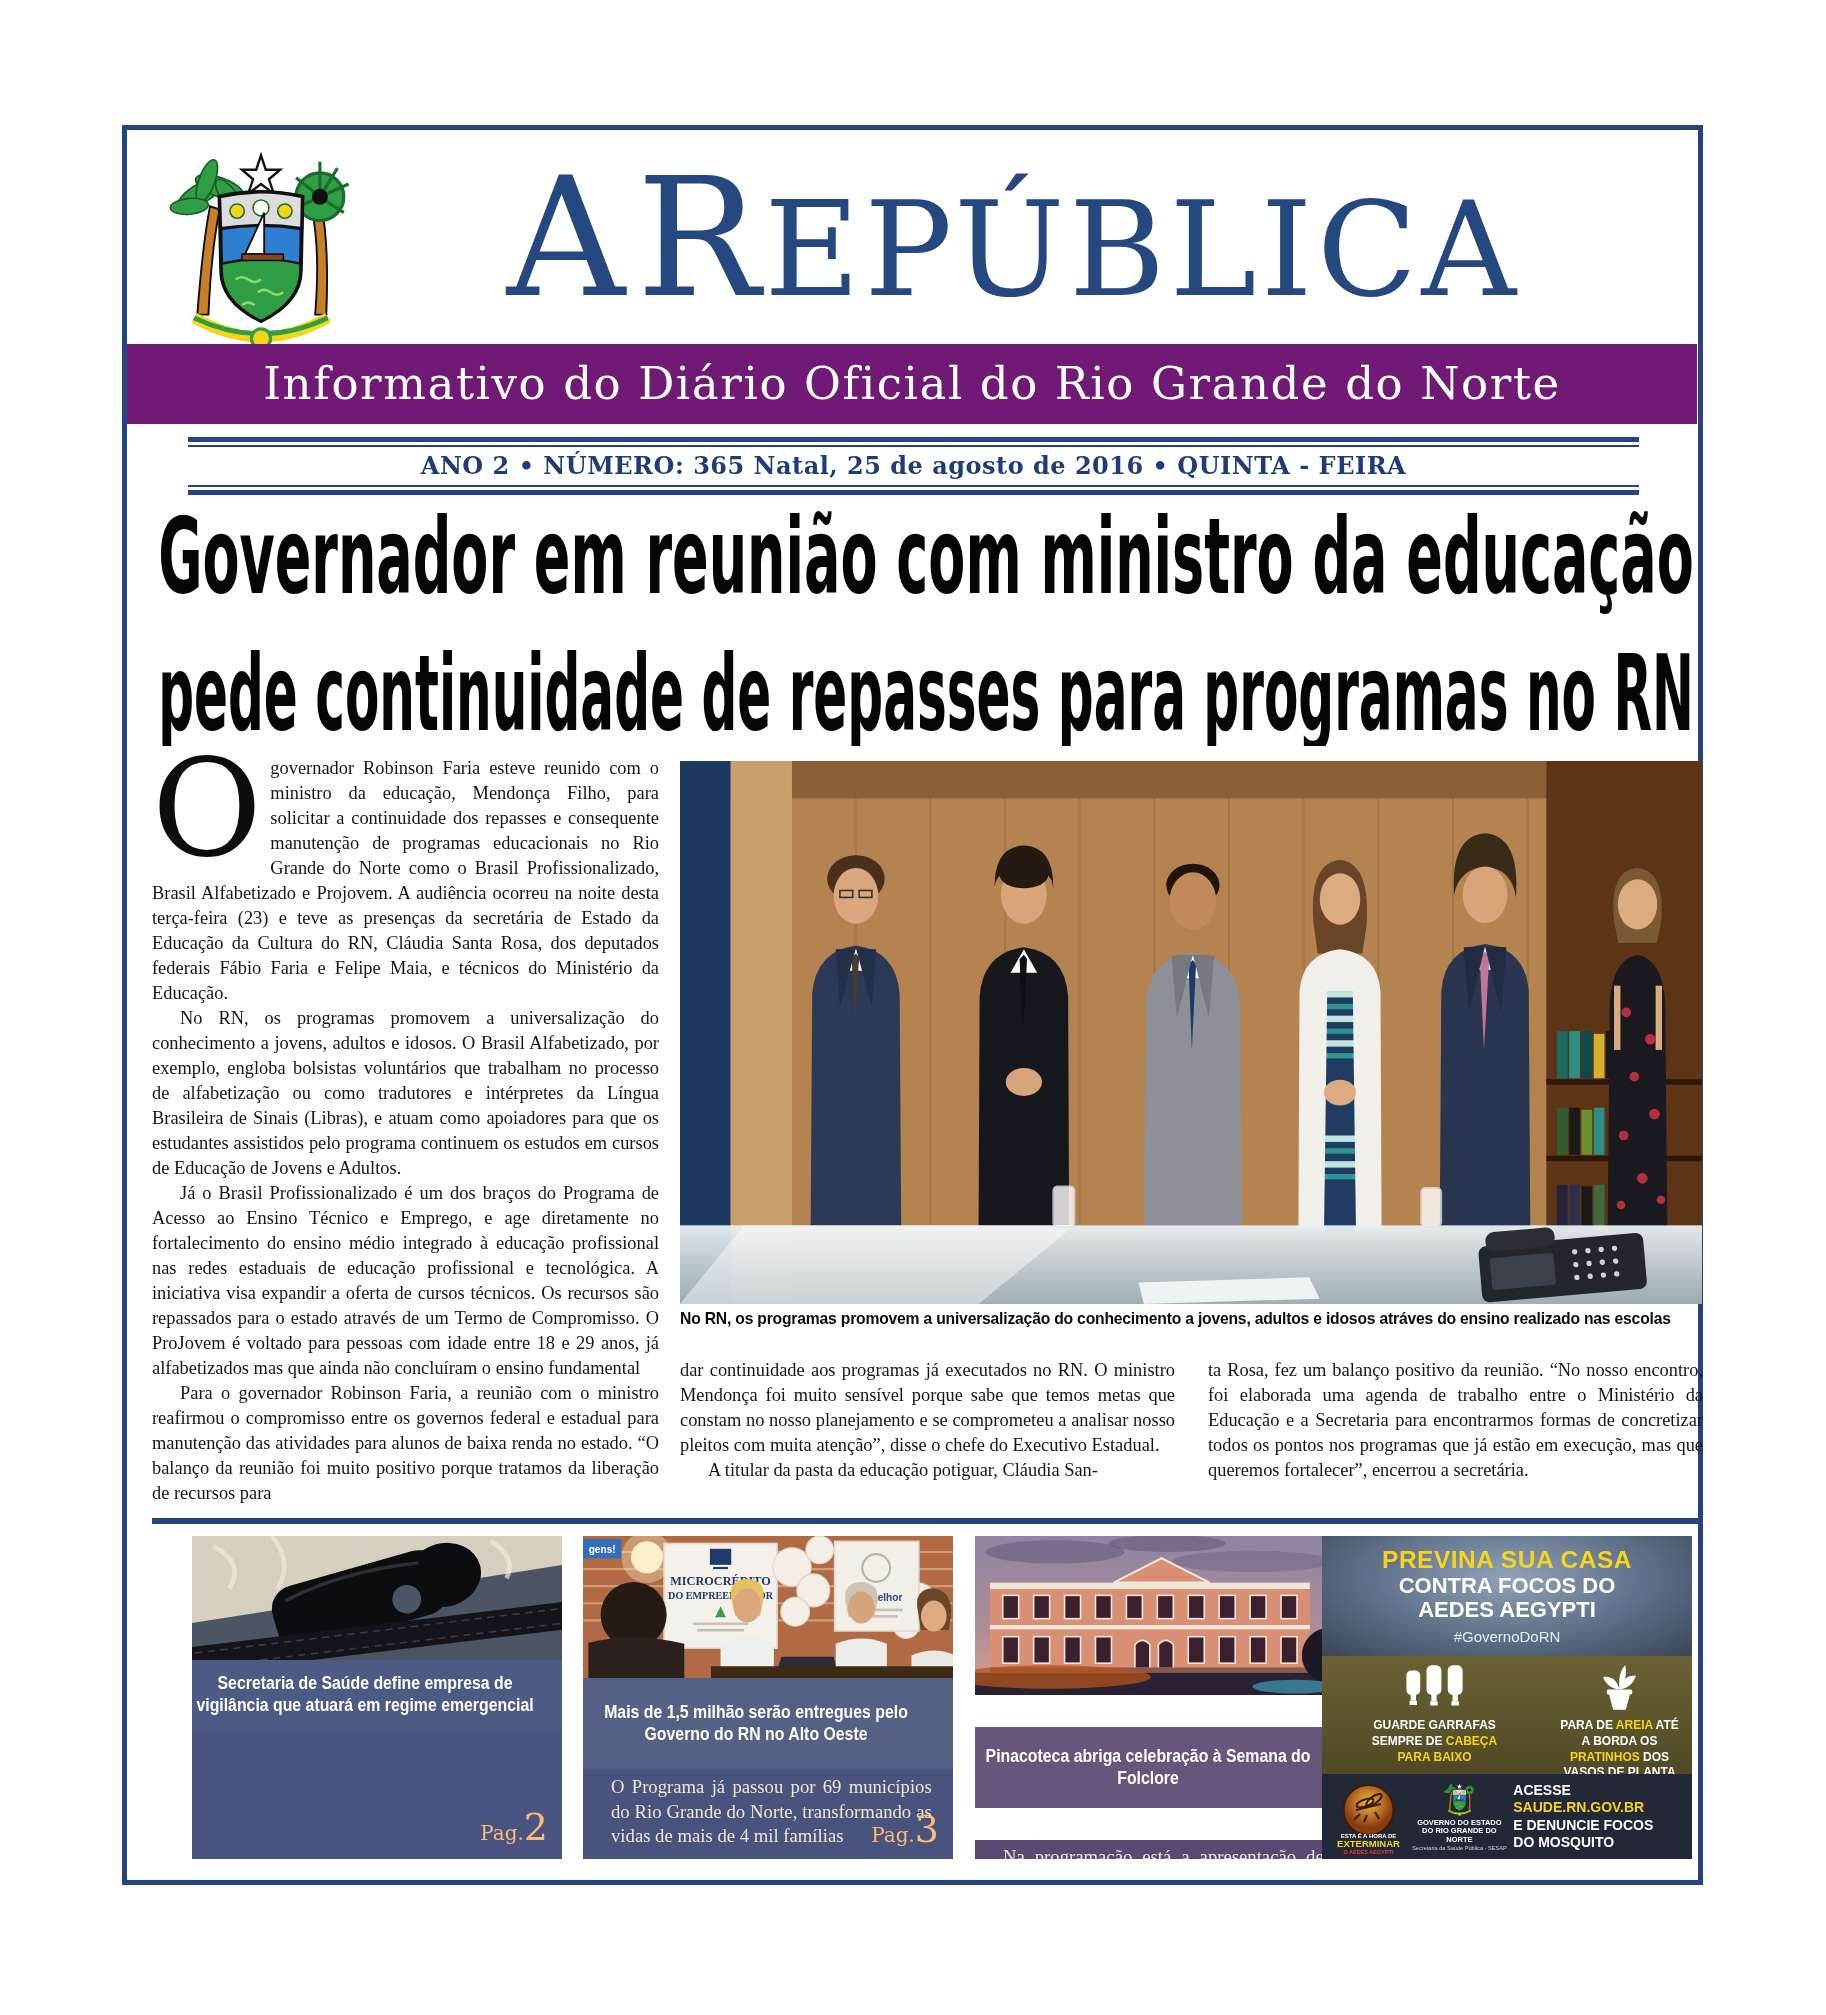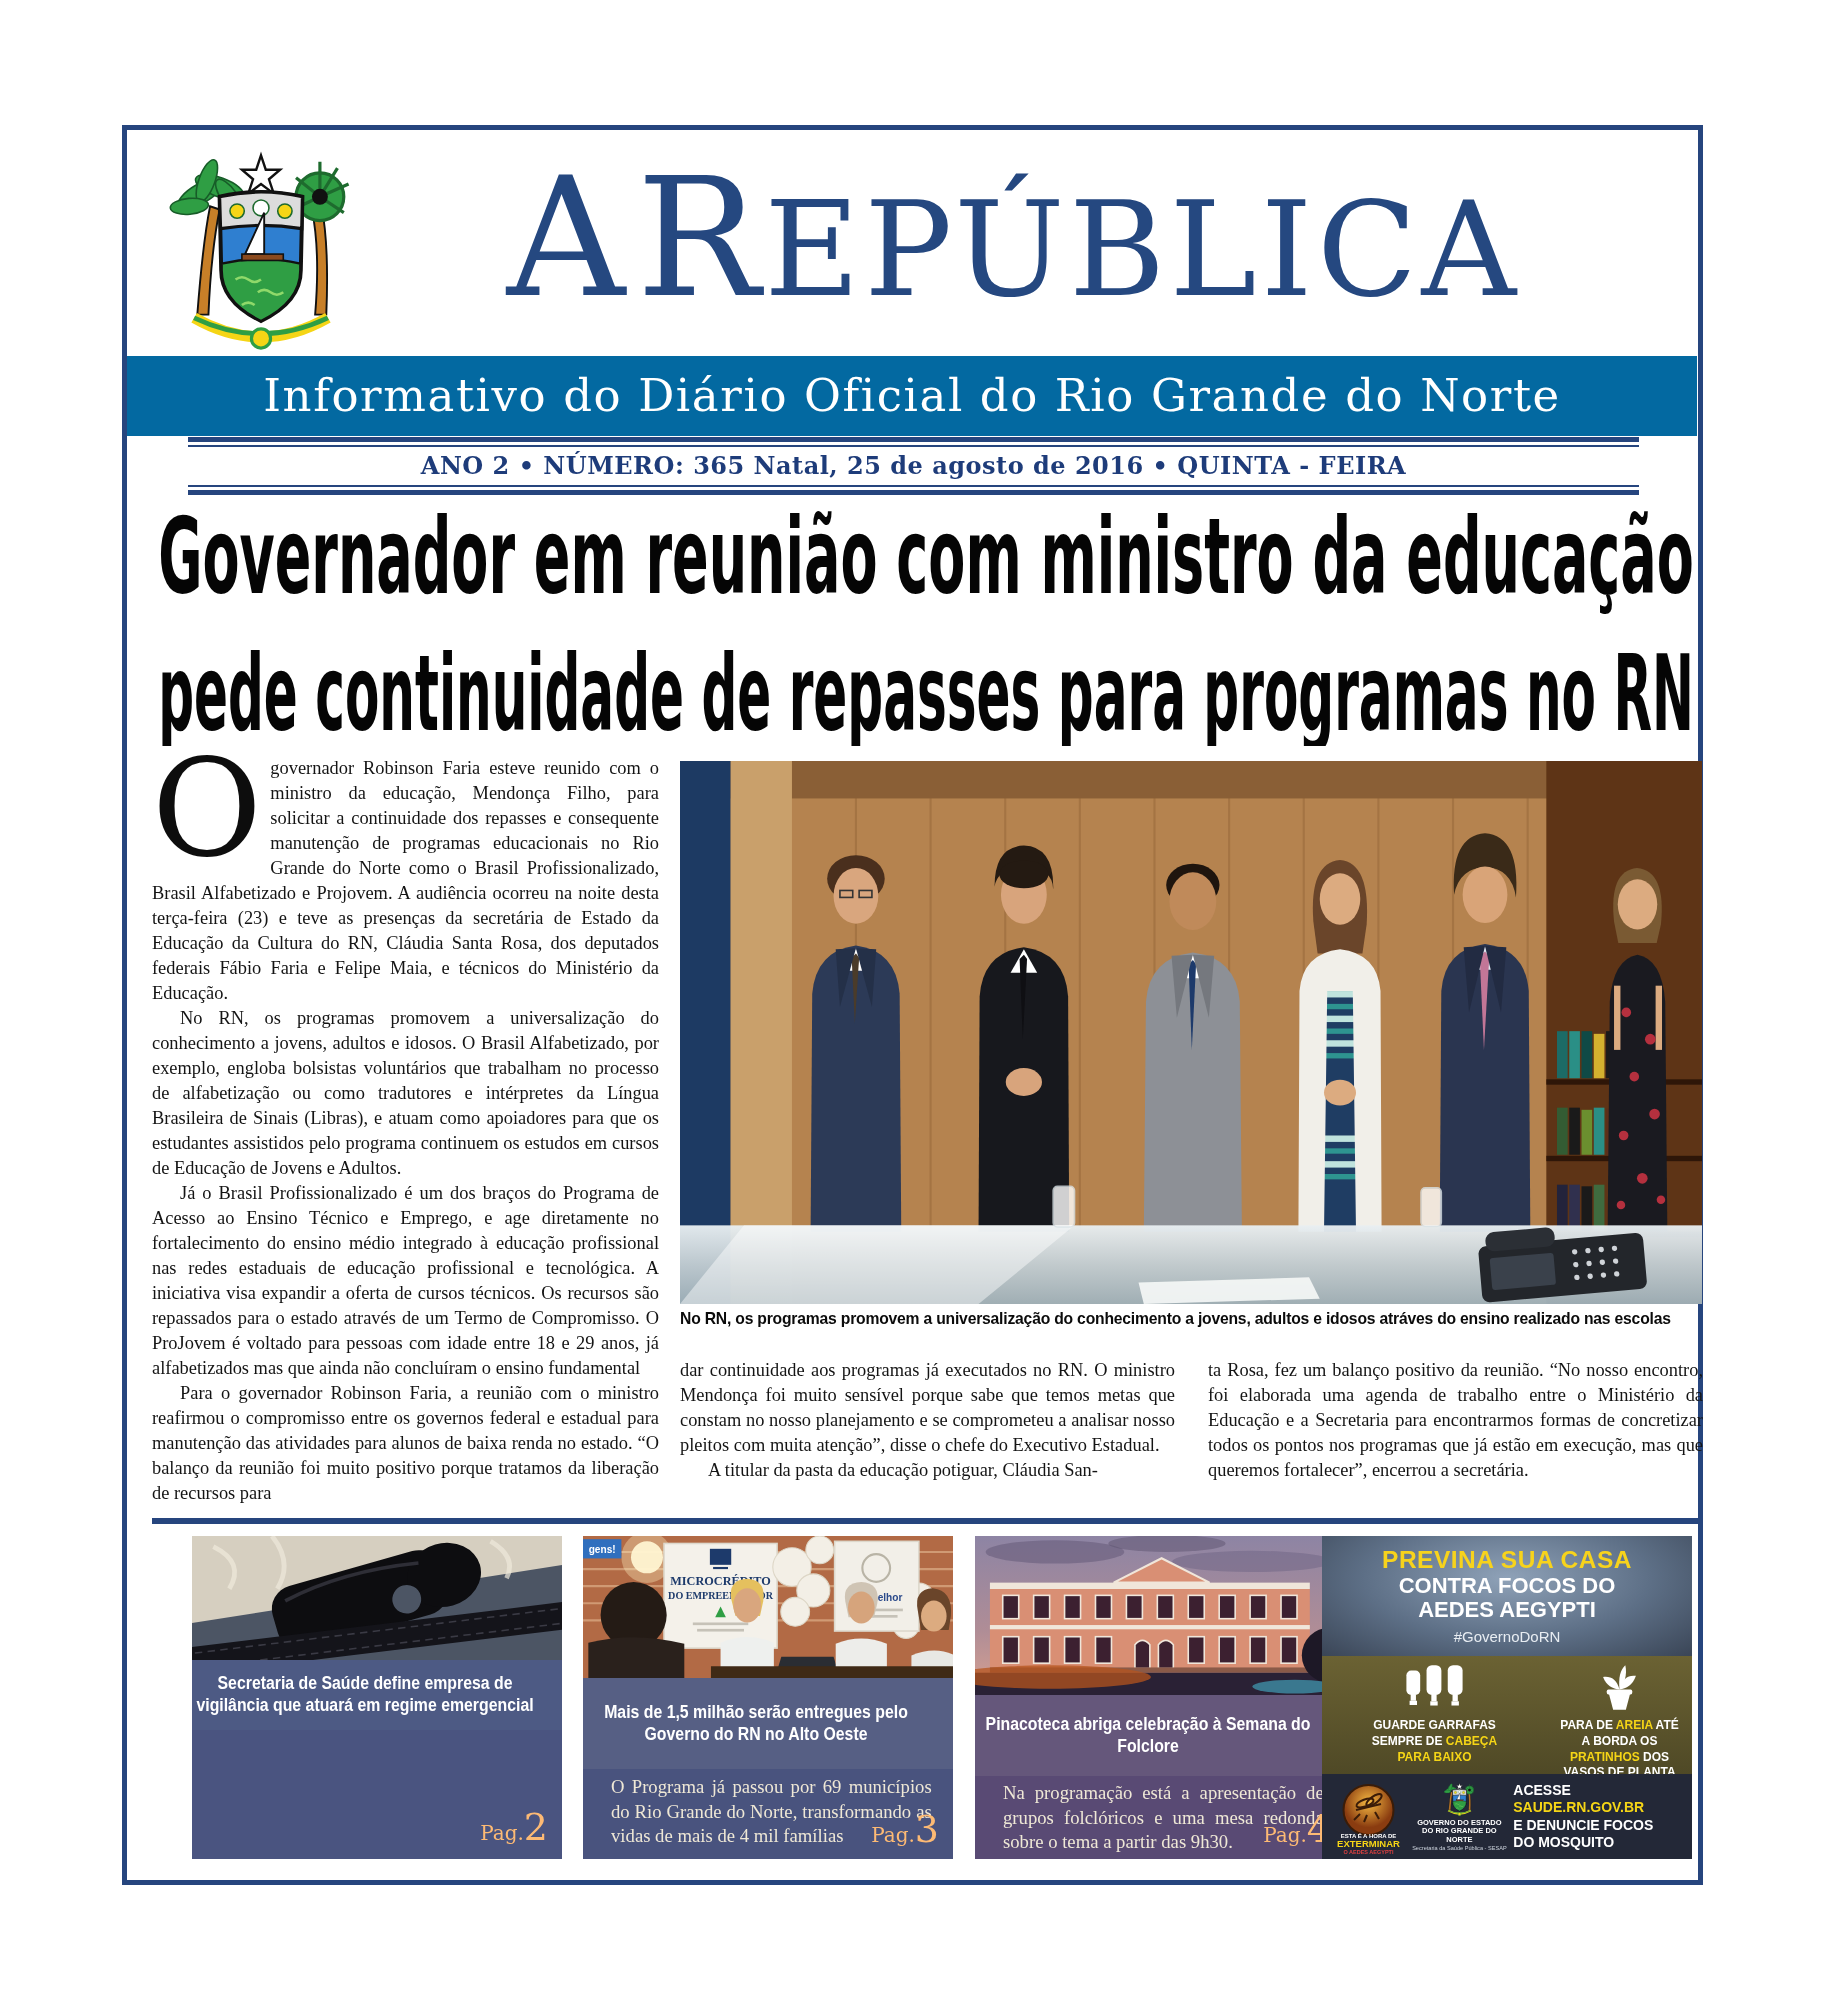--- a/index.html
+++ b/index.html
@@ -6,21 +6,21 @@
   html,body { width:1826px; height:2015px; background:#ffffff; font-family:"Liberation Serif", serif; }
   .abs { position:absolute; }
   
   .frame { left:122px; top:125px; width:1581px; height:1760px; border:5.3px solid #26457E; }
   
   .crest { left:165px; top:149px; width:192px; height:207px; }
   .mast-title { left:331px; top:132px; width:1365px; height:213px; line-height:213px; text-align:center;
     font-family:"DejaVu Serif", serif; color:#254880; letter-spacing:4.3px; white-space:nowrap; }
   .mast-title .cap { font-size:164px; }
   .mast-title .rest { font-size:131px; }
-  .banner { left:127px; top:356px; width:1570px; height:80px; background:#0369a1; color:#fff;
+  .banner { left:127px; top:344px; width:1570px; height:80px; background:#701a75; color:#fff;
     font-family:"DejaVu Serif", serif; font-size:45px; line-height:79px; text-align:center; letter-spacing:1.6px; }
   .dateline-wrap { left:188px; top:437px; width:1451px; }
   .rule-thick { height:4.8px; background:#26457E; }
   .rule-thin { height:1.6px; background:#26457E; }
   .rule-thin.gap-t { margin-top:3.2px; } .rule-thin.gap-b { margin-bottom:3.2px; }
   .dateline { text-align:center; font-family:"DejaVu Serif", serif; font-weight:bold; font-size:24px;
     color:#1E3C7A; padding:4.3px 0 5.3px 0; letter-spacing:0.5px; }
   
   .headline-svg { left:148px; top:491px; width:1556px; height:255px; }
   .headline-svg text { font-family:"DejaVu Sans", sans-serif; font-weight:bold; fill:#050505; }
@@ -42,21 +42,21 @@
   .t-photo { width:100%; flex:none; }
   .t-photo svg { display:block; width:100%; height:100%; }
   .t-title { flex:none; display:flex; align-items:center; justify-content:center; }
   .t-title-inner { width:113%; margin-left:-6.5%; transform:scaleX(0.88); transform-origin:center;
     font-family:"Liberation Sans", sans-serif; font-weight:bold; font-size:18px; line-height:1.22;
     color:#ffffff; text-align:center; }
   .t-body { flex:1; position:relative; color:#EFE8D6; font-family:"Liberation Serif", serif; }
   .t-body p { padding:12.8px 21.3px 0 28px; text-align:justify; }
   .pag { position:absolute; right:14px; bottom:4.3px; font-family:"DejaVu Serif", serif; color:#fdba74; }
   .pag .lbl { font-size:20px; } .pag .num { font-size:38px; }
-  .teaser1 { left:148px; } .teaser2 { left:539px; } .teaser3 { left:931px; }
+  .teaser1 { left:148px; } .teaser2 { left:539px; } .teaser3 { left:931px;gap:32px; }
   .teaser1 .t-photo { height:124px; } .teaser1 .t-title { height:70px; background:rgba(62,76,122,.92); }
   .teaser1 .t-body { background:#4A5480; font-size:20px; line-height:1.42; }
   .teaser2 .t-photo { height:142px; } .teaser2 .t-title { height:91px; background:rgba(56,67,110,.85); }
   .teaser2 .t-body { background:#49537E; font-size:18.7px; line-height:1.3; }
   .teaser2 .t-body p { padding-top:6.4px; }
   .teaser3 .t-photo { height:159px; } .teaser3 .t-title { height:81px; background:rgba(88,73,112,.92); }
   .teaser3 .t-body { background:#594A74; font-size:18.7px; line-height:1.3; }
   .teaser3 .t-body p { padding-top:5.3px; }
   
   .ad { left:1322px; top:1536px; width:370px; height:323px; background:#1F2430; display:flex;

